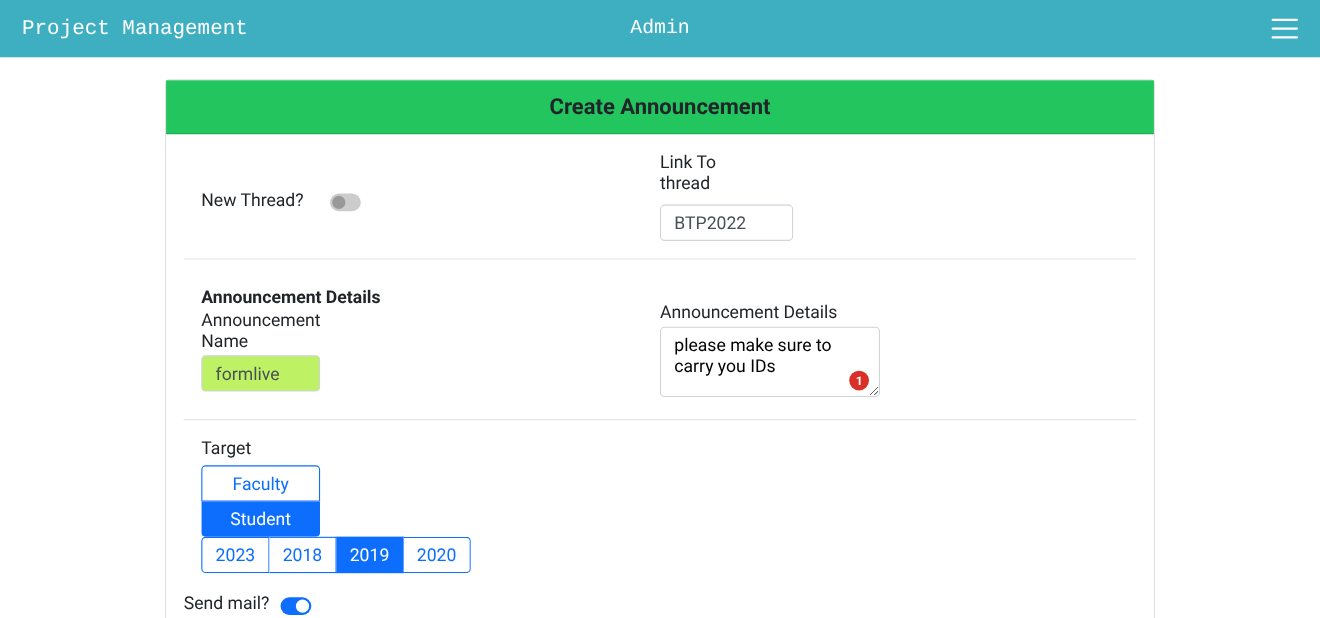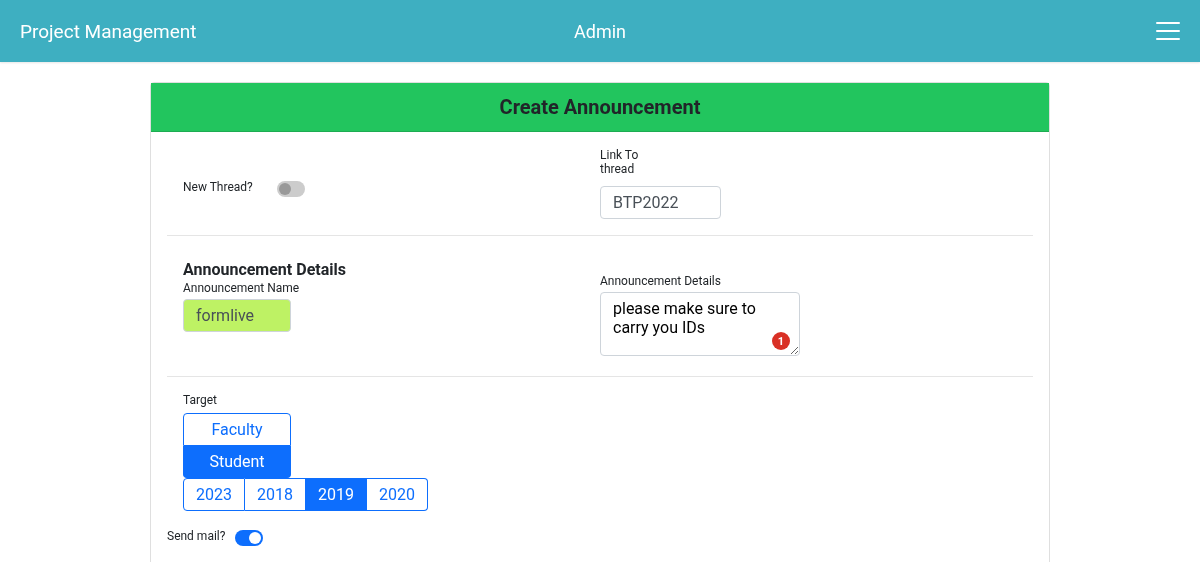--- a/index.html
+++ b/index.html
@@ -5,26 +5,27 @@
 * { box-sizing: border-box; margin: 0; padding: 0; }
 body {
   font-family: -apple-system, BlinkMacSystemFont, "Segoe UI", Roboto, "Helvetica Neue", Arial, sans-serif;
   font-size: 16px;
   color: #212529;
   background: #fff;
 }
 .navbar {
   background: #3eafc1;
   color: #fff;
-  height: 62px;
+  height: 52px;
   display: flex;
   align-items: center;
   padding: 0 20px;
   position: relative;
   box-shadow: 0 1px 2px rgba(0,0,0,0.1);
+  font-family: Liberation Mono, monospace;
 }
 .navbar .brand { font-size: 19px; font-weight: 400; }
 .navbar .center-label {
   position: absolute;
   left: 50%;
   transform: translateX(-50%);
   font-size: 18px;
 }
 .navbar .hamburger {
   margin-left: auto;
@@ -46,21 +47,21 @@
   background: #22c55e;
   border-bottom: 1px solid rgba(0,0,0,0.125);
   padding: 12px 16px;
   text-align: center;
   font-size: 20px;
   font-weight: 700;
 }
 .card-body { padding: 16px 32px; }
 .row { display: flex; flex-wrap: wrap; }
 .col-half { width: 50%; }
-.label, .simple-label { font-size: 12px; margin-bottom: 4px; display:block; }
+.label, .simple-label { font-size: 16px; margin-bottom: 4px; display:block; }
 .section-bold { font-weight: 700; margin-top: 8px; }
 .hr { border: 0; border-top: 1px solid rgba(0,0,0,.1); margin: 16px -16px; }
 .input-text {
   padding: 6px 12px;
   border: 1px solid #ced4da;
   border-radius: 4px;
   font-size: 16px;
   font-family: inherit;
   color: #495057;
 }

